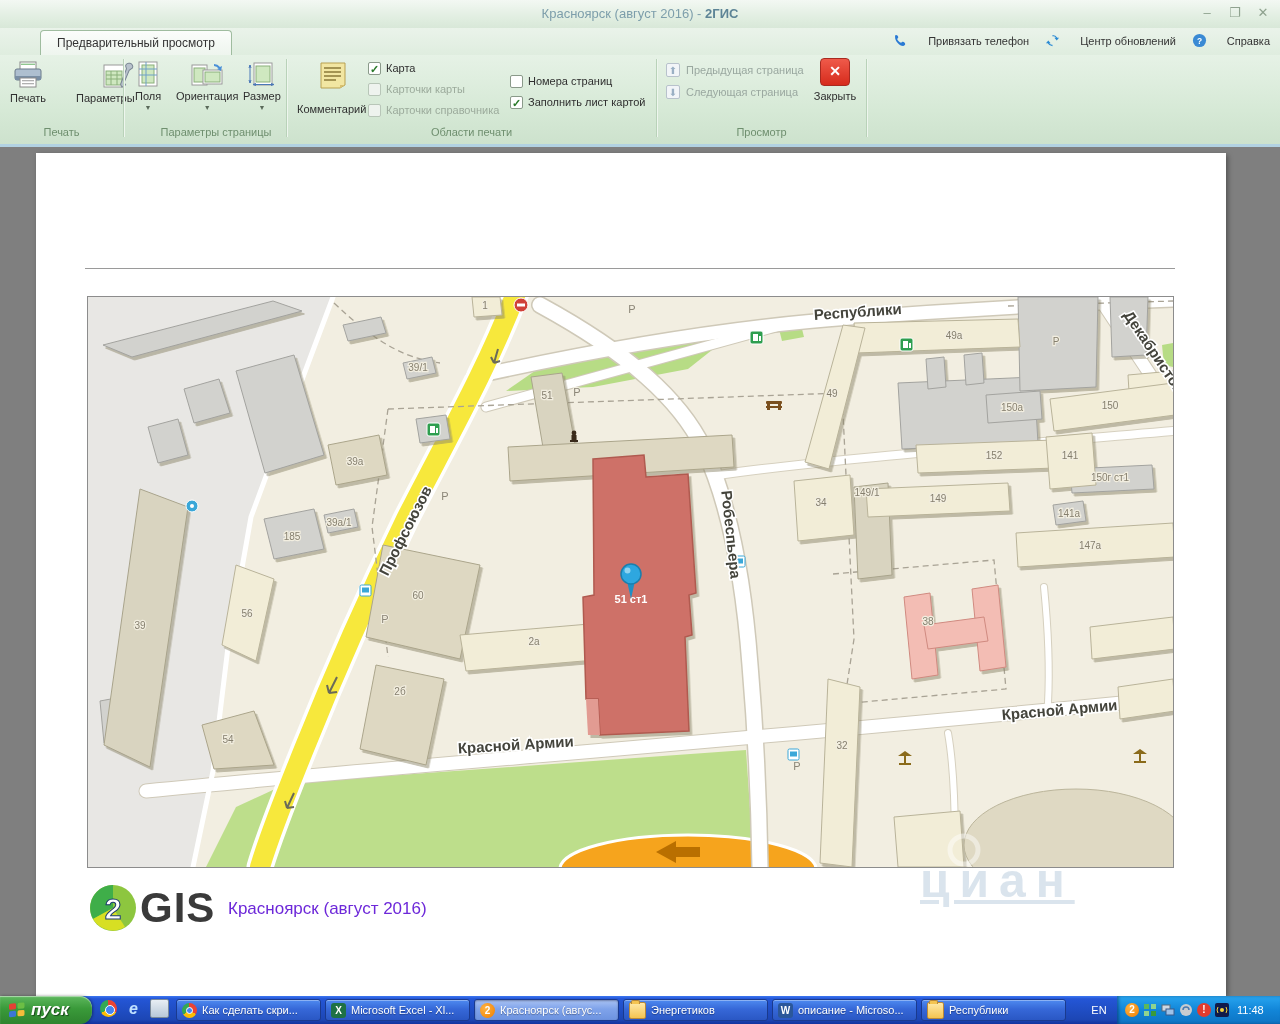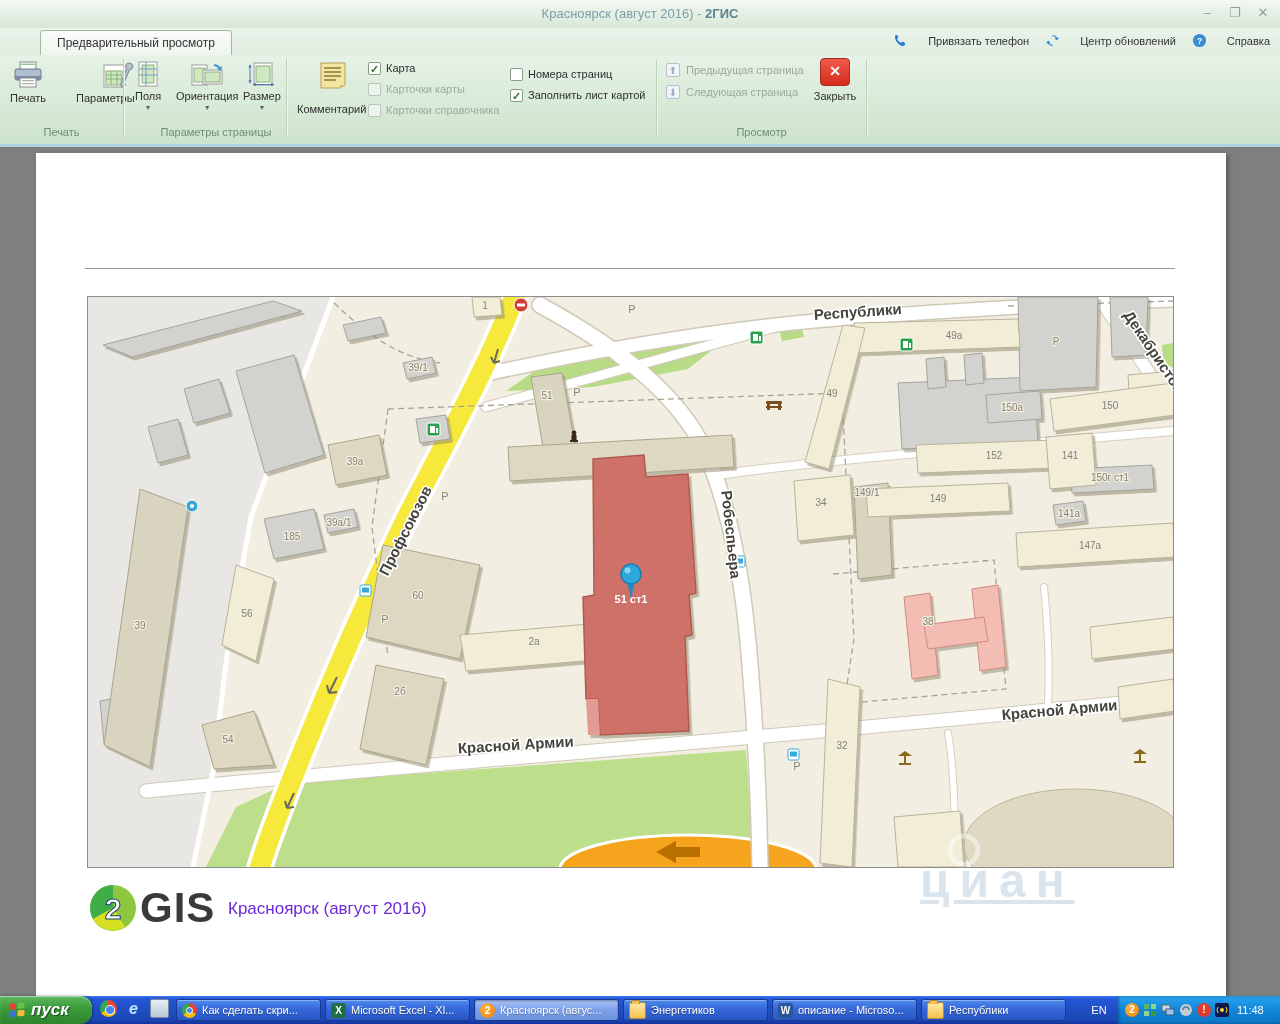--- a/index.html
+++ b/index.html
@@ -217,21 +217,21 @@
         </div>
         <div class="cb-row disabled">
           <span class="cb-box"></span>
           <span class="cb-label">Карточки карты</span>
         </div>
         <div class="cb-row disabled">
           <span class="cb-box"></span>
           <span class="cb-label">Карточки справочника</span>
         </div>
       </div>
-    <div class="cbcol" style="left:510px;top:12px;" id="cb-col2">
+    <div class="cbcol" style="left:510px;top:19px;" id="cb-col2">
         <div class="cb-row">
           <span class="cb-box"></span>
           <span class="cb-label">Номера страниц</span>
         </div>
         <div class="cb-row">
           <span class="cb-box">✓</span>
           <span class="cb-label">Заполнить лист картой</span>
         </div>
       </div>
 
@@ -247,20 +247,21 @@
     </div>
     <div class="closebtn">
       <div class="closeicon">✕</div>
       <span class="blabel">Закрыть</span>
     </div>
 
     <div class="rsep" style="left:866px;"></div>
 
     <div class="grouplabel" style="left:0;width:123px;">Печать</div>
     <div class="grouplabel" style="left:124px;width:184px;">Параметры страницы</div>
+    <div class="grouplabel" style="left:287px;width:369px;">Области печати</div>
     <div class="grouplabel" style="left:657px;width:209px;">Просмотр</div>
   </div>
 
   <div class="workspace">
     <div class="page">
       <div class="pagerule"></div>
 
       <div class="mapframe">
         <svg width="1085" height="570" viewBox="0 0 1085 570">
           <defs>

